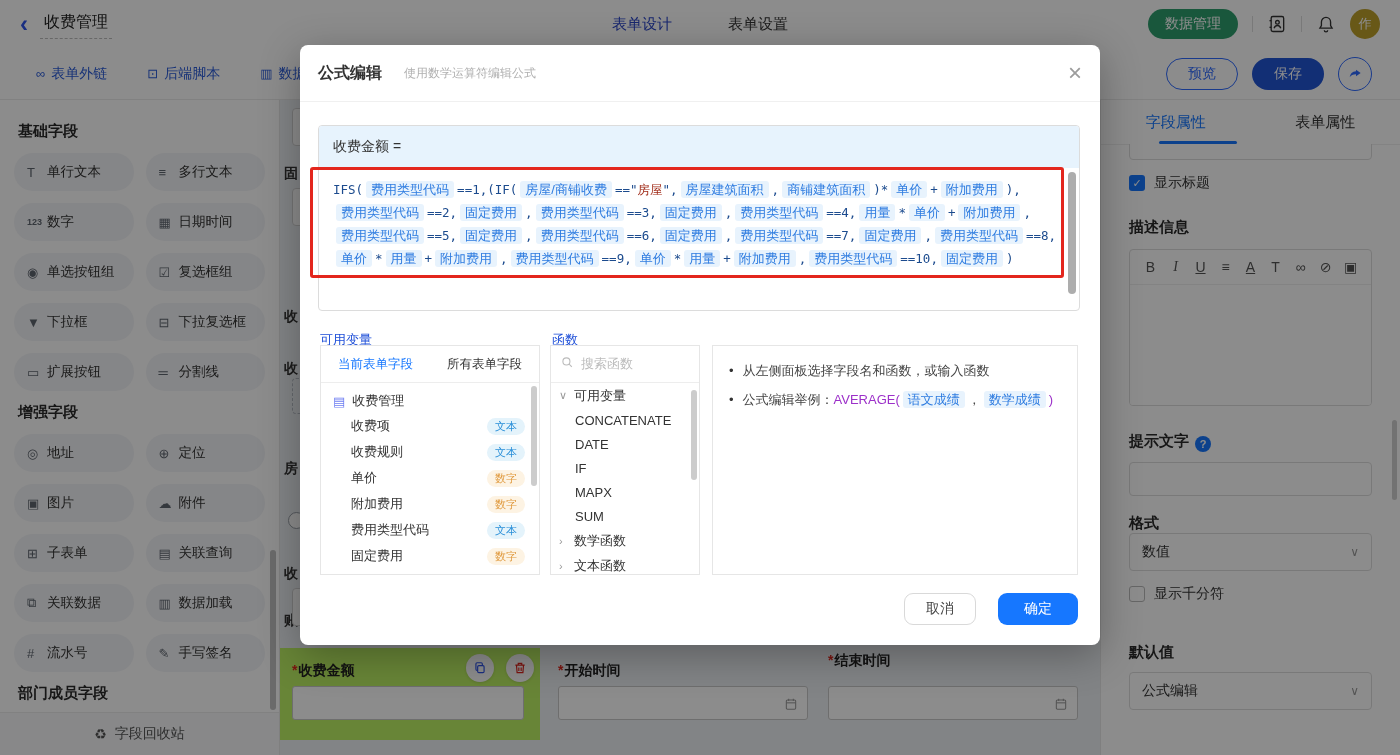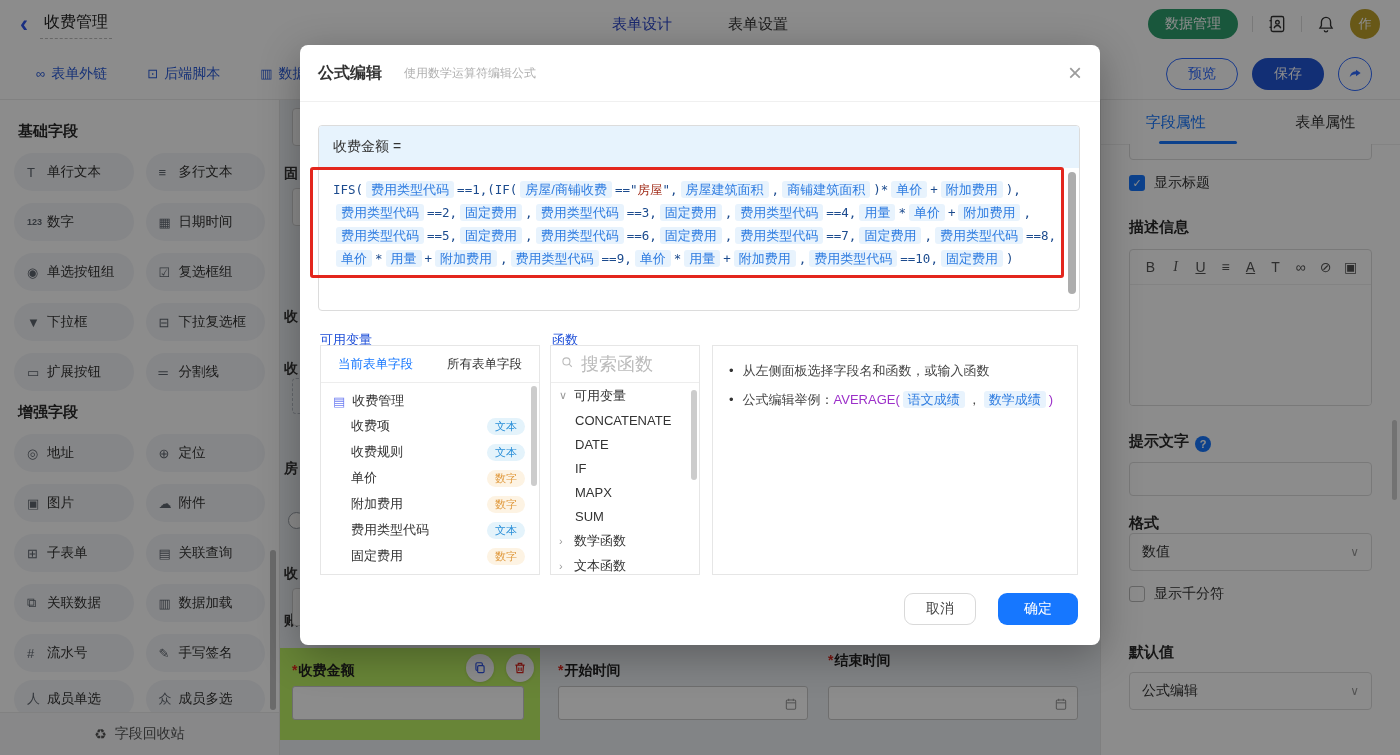--- a/index.html
+++ b/index.html
@@ -119,21 +119,21 @@
   .vtab{flex:1;display:flex;align-items:center;justify-content:center;color:#333;cursor:pointer;}
   .vtab.active{color:#1677ff;}
   .vroot{display:flex;align-items:center;gap:7px;padding:9px 12px 3px;font-size:13px;color:#333;}
   .vroot-ic{color:#6e7ef2;font-size:13px;}
   .vrow{position:relative;height:26px;display:flex;align-items:center;padding-left:30px;font-size:13px;color:#333;cursor:pointer;}
   .vbadge{position:absolute;right:14px;font-size:11px;padding:1px 8px;border-radius:10px;}
   .badge-text{background:#e4f3fb;color:#2a8fd8;}
   .badge-num{background:#fdf3e3;color:#e09a3e;}
   .v-scroll{position:absolute;right:2px;top:40px;width:6px;height:100px;border-radius:3px;background:#ccc;}
   .fsearch{height:36px;border-bottom:1px solid #ededed;display:flex;align-items:center;gap:7px;padding:0 10px;}
-  .fsearch-ph{color:#bbb;font-size:18px;}
+  .fsearch-ph{color:#bbb;font-size:13px;}
   .fn-group{height:25px;display:flex;align-items:center;gap:5px;padding-left:8px;font-size:13px;color:#333;cursor:pointer;}
   .fn-caret{color:#999;font-size:11px;width:10px;}
   .fn-item{height:24px;display:flex;align-items:center;padding-left:24px;font-size:13px;color:#333;cursor:pointer;}
   .f-scroll{position:absolute;right:2px;top:44px;width:6px;height:90px;border-radius:3px;background:#ccc;}
   .hint-line{display:flex;gap:9px;font-size:13px;color:#444;padding:0 16px;margin-top:14px;line-height:21px;}
   .bullet{color:#333;}
   .purple{color:#9c30c9;}
   .m-btn{position:absolute;top:548px;height:32px;border-radius:9px;font-size:14px;display:flex;align-items:center;
          justify-content:center;box-sizing:border-box;cursor:pointer;}
   .cancel{left:604px;width:72px;border:1px solid #d9d9d9;color:#444;background:#fff;}
@@ -279,20 +279,21 @@
         </div>
         <div class="field-pill">
           <span class="pill-icon">#</span>
           <span class="pill-label">流水号</span>
         </div>
         <div class="field-pill">
           <span class="pill-icon">✎</span>
           <span class="pill-label">手写签名</span>
         </div>
       </div>
+      <div class="sec-title">部门成员字段</div>
       <div class="sec-grid">
         <div class="field-pill">
           <span class="pill-icon">人</span>
           <span class="pill-label">成员单选</span>
         </div>
         <div class="field-pill">
           <span class="pill-icon">众</span>
           <span class="pill-label">成员多选</span>
         </div>
       </div>

